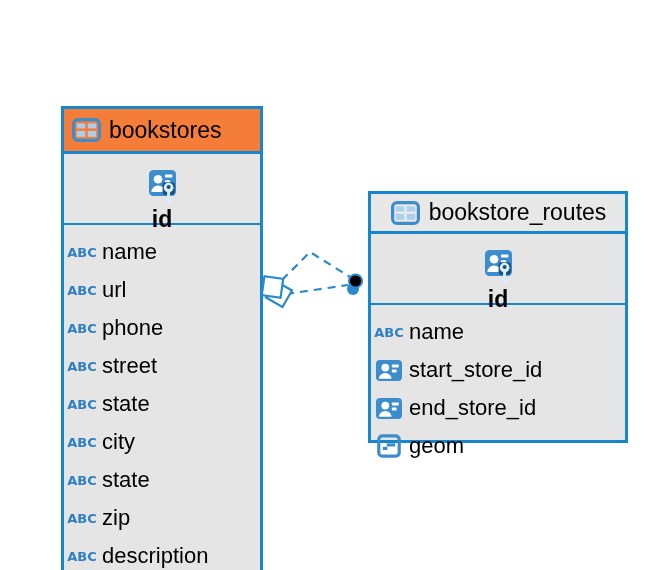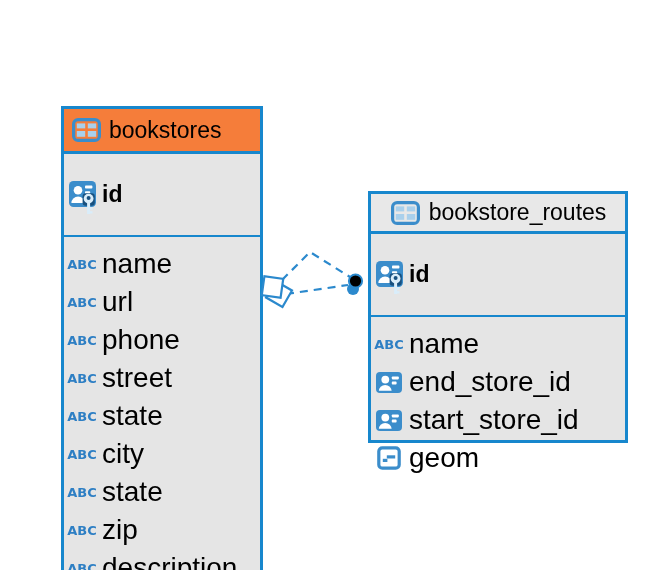--- a/index.html
+++ b/index.html
@@ -18,28 +18,29 @@
 
   .tbl-header {
     display:flex; align-items:center; gap:8px; padding:0 6px 0 7px;
     border-bottom:3px solid var(--table_border,#1787cd);
   }
   #table-bookstores .tbl-header { height:42px; background:var(--bookstores_header,#f57d3a); }
   #table-routes     .tbl-header { height:37px; background:var(--routes_header,#e8e8e8);justify-content:center; }
   .tbl-title { font-size:23px; white-space:nowrap; }
 
   .pk-row {
-    display:flex; align-items:center; gap:5px; padding:18px 3px; height:45px;
+    display:flex; align-items:center; gap:5px; padding:12px 3px; height:45px;
     border-bottom:2px solid var(--table_border,#1787cd);
+    flex-direction:column;
   }
   .pk-label { font-weight:bold; font-size:23px; }
 
   .cols { padding-top:8px; }
   .col-row { display:flex; align-items:center; gap:5px; padding:0 3px; height:38px; }
-  .col-label { font-size:28px; white-space:nowrap; }
+  .col-label { font-size:22px; white-space:nowrap; }
 
   .icon-slot { width:30px; flex:none; display:flex; justify-content:center; align-items:center; }
   .pk-icon { position:relative; top:4px; overflow:visible; }
   .abc-icon {
     font-family:"DejaVu Sans", sans-serif; font-weight:bold; font-size:13px;
     letter-spacing:0px; color:var(--type_text_blue,#2e7fc4);
   }
   #relations { position:absolute; left:0; top:0; z-index:5; pointer-events:none; }
   #icon-defs { position:absolute; width:0; height:0; }
 </style>
@@ -171,29 +172,29 @@
       <div class="col-row">
         <span class="icon-slot abc-icon">ABC</span>
         <span class="col-label">name</span>
       </div>
       <div class="col-row">
         <span class="icon-slot">
           <svg width="26" height="21">
               <use href="#sym-ref"></use>
             </svg>
         </span>
-        <span class="col-label">end_store_id</span>
+        <span class="col-label">start_store_id</span>
       </div>
       <div class="col-row">
         <span class="icon-slot">
           <svg width="26" height="21">
               <use href="#sym-ref"></use>
             </svg>
         </span>
-        <span class="col-label">start_store_id</span>
+        <span class="col-label">end_store_id</span>
       </div>
       <div class="col-row">
         <span class="icon-slot">
           <svg width="24" height="24">
               <use href="#sym-geom"></use>
             </svg>
         </span>
         <span class="col-label">geom</span>
       </div>
     </div>

